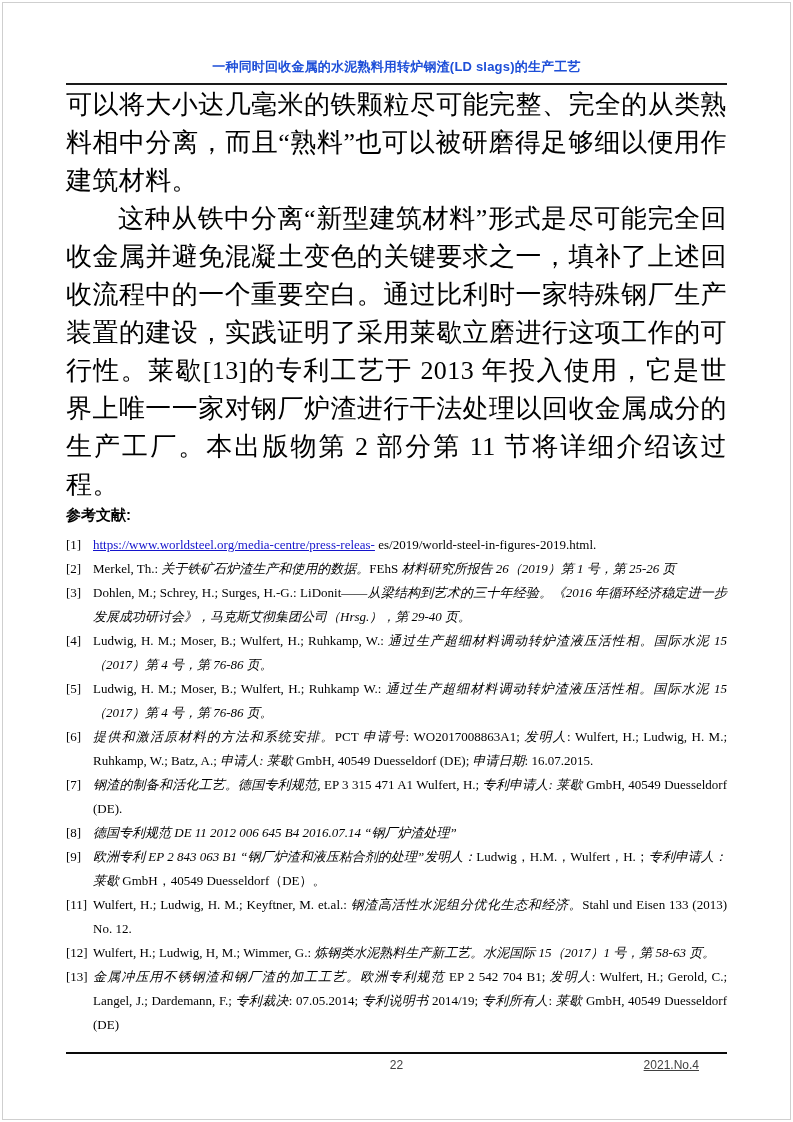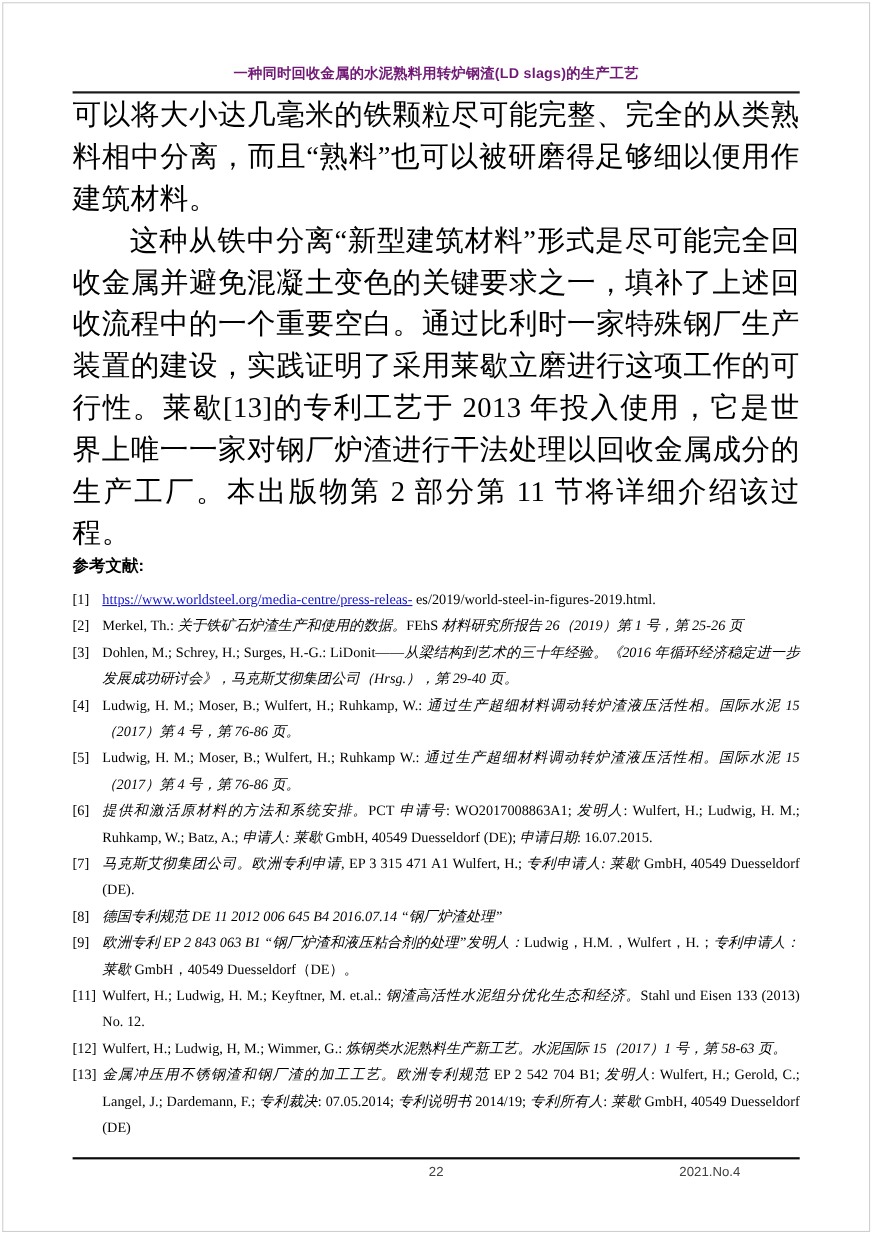--- a/index.html
+++ b/index.html
@@ -27,21 +27,21 @@
     padding:0 66px;
   }
   
   .page-header{padding-top:57px;}
   .header-title{
     text-align:center;
     font-family:"Liberation Sans","DejaVu Sans",sans-serif;
     font-weight:bold;
     font-size:13px;
     line-height:20px;
-    color:#701a75;
+    color:#1d4ed8;
     letter-spacing:0.2px;
   }
   .header-rule{
     margin-top:6px;
     border-top:2px solid var(--rule-color);
     height:0;
   }
   
   .doc-body{margin-top:1px;}
   .body-para{
@@ -97,21 +97,22 @@
     font-size:12px;
     color:#404040;
   }
   .footer-page{
     position:absolute;
     left:0;right:0;
     text-align:center;
   }
   .footer-issue{
     position:absolute;
-    right:54px;
+    right:28px;
+    text-decoration:underline;
   }
 </style>
 </head>
 <body>
 
 <div class="page-frame"></div>
 
 <div class="page">
 
   <header class="page-header">
@@ -125,21 +126,21 @@
 
     <h3 class="ref-heading">参考文献:</h3>
 
     <div class="ref-list" id="ref-list">
         <div class="ref-item"><span class="ref-marker">[1]</span><span class="seg-link">https://www.worldsteel.org/media-centre/press-releas-</span><span> es/2019/world-steel-in-figures-2019.html.</span></div>
         <div class="ref-item"><span class="ref-marker">[2]</span><span>Merkel, Th.: </span><span class="seg-italic">关于铁矿石炉渣生产和使用的数据。</span><span>FEhS </span><span class="seg-italic">材料研究所报告 26（2019）第 1 号，第 25-26 页</span></div>
         <div class="ref-item"><span class="ref-marker">[3]</span><span>Dohlen, M.; Schrey, H.; Surges, H.-G.: LiDonit——</span><span class="seg-italic">从梁结构到艺术的三十年经验。《2016 年循环经济稳定进一步发展成功研讨会》，马克斯艾彻集团公司（Hrsg.），第 29-40 页。</span></div>
         <div class="ref-item"><span class="ref-marker">[4]</span><span>Ludwig, H. M.; Moser, B.; Wulfert, H.; Ruhkamp, W.: </span><span class="seg-italic">通过生产超细材料调动转炉渣液压活性相。国际水泥 15（2017）第 4 号，第 76-86 页。</span></div>
         <div class="ref-item"><span class="ref-marker">[5]</span><span>Ludwig, H. M.; Moser, B.; Wulfert, H.; Ruhkamp W.: </span><span class="seg-italic">通过生产超细材料调动转炉渣液压活性相。国际水泥 15（2017）第 4 号，第 76-86 页。</span></div>
         <div class="ref-item"><span class="ref-marker">[6]</span><span class="seg-italic">提供和激活原材料的方法和系统安排。</span><span>PCT </span><span class="seg-italic">申请号</span><span>: WO2017008863A1;  </span><span class="seg-italic">发明人</span><span>: Wulfert, H.; Ludwig, H. M.; Ruhkamp, W.; Batz, A.;  </span><span class="seg-italic">申请人: 莱歇</span><span> GmbH, 40549 Duesseldorf (DE);  </span><span class="seg-italic">申请日期</span><span>: 16.07.2015.</span></div>
-        <div class="ref-item"><span class="ref-marker">[7]</span><span class="seg-italic">马克斯艾彻集团公司。欧洲专利申请</span><span>, EP 3 315 471 A1 Wulfert, H.;  </span><span class="seg-italic">专利申请人: 莱歇</span><span> GmbH, 40549 Duesseldorf (DE).</span></div>
+        <div class="ref-item"><span class="ref-marker">[7]</span><span class="seg-italic">钢渣的制备和活化工艺。德国专利规范</span><span>, EP 3 315 471 A1 Wulfert, H.;  </span><span class="seg-italic">专利申请人: 莱歇</span><span> GmbH, 40549 Duesseldorf (DE).</span></div>
         <div class="ref-item"><span class="ref-marker">[8]</span><span class="seg-italic">德国专利规范 DE 11 2012 006 645 B4 2016.07.14 “钢厂炉渣处理”</span></div>
         <div class="ref-item"><span class="ref-marker">[9]</span><span class="seg-italic">欧洲专利 EP 2 843 063 B1 “钢厂炉渣和液压粘合剂的处理”发明人：</span><span>Ludwig，H.M.，Wulfert，H.；</span><span class="seg-italic">专利申请人：莱歇</span><span> GmbH，40549 Duesseldorf（DE）。</span></div>
         <div class="ref-item"><span class="ref-marker">[11]</span><span>Wulfert, H.; Ludwig, H. M.; Keyftner, M. et.al.: </span><span class="seg-italic">钢渣高活性水泥组分优化生态和经济。</span><span>Stahl und Eisen 133 (2013) No. 12.</span></div>
         <div class="ref-item"><span class="ref-marker">[12]</span><span>Wulfert, H.; Ludwig, H, M.; Wimmer, G.: </span><span class="seg-italic">炼钢类水泥熟料生产新工艺。水泥国际 15（2017）1 号，第 58-63 页。</span></div>
         <div class="ref-item"><span class="ref-marker">[13]</span><span class="seg-italic">金属冲压用不锈钢渣和钢厂渣的加工工艺。欧洲专利规范</span><span> EP 2 542 704 B1;  </span><span class="seg-italic">发明人</span><span>: Wulfert, H.; Gerold, C.; Langel, J.; Dardemann, F.;  </span><span class="seg-italic">专利裁决</span><span>: 07.05.2014;  </span><span class="seg-italic">专利说明书</span><span> 2014/19;  </span><span class="seg-italic">专利所有人</span><span>: </span><span class="seg-italic">莱歇</span><span> GmbH, 40549 Duesseldorf (DE)</span></div>
       </div>
   </main>
 
   <footer class="page-footer">
     <div class="footer-rule"></div>

